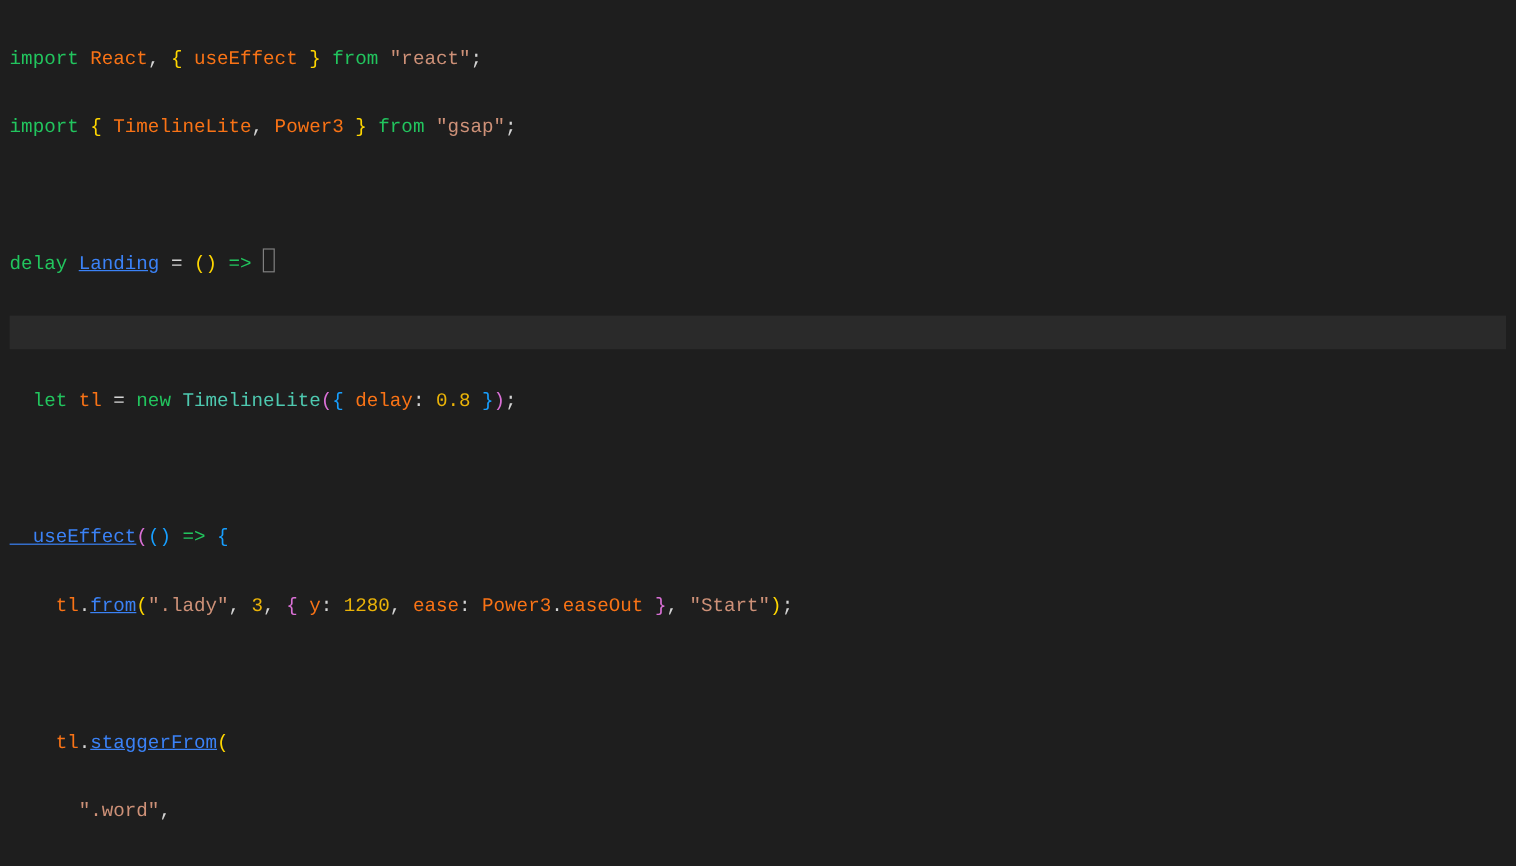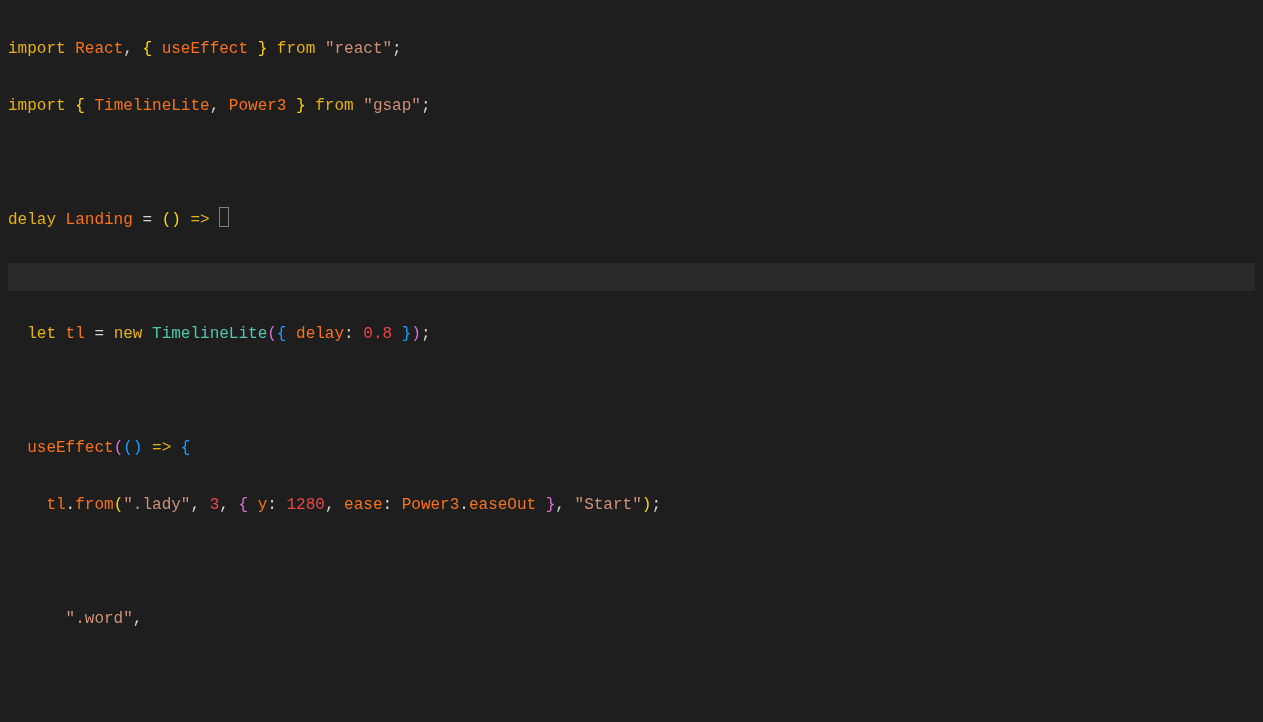--- a/index.html
+++ b/index.html
@@ -26,45 +26,46 @@
   .cursor-box {
     display: inline-block;
     border: 1px solid #7f7f7f;
     width: 0.6em;
     height: 1.2em;
     vertical-align: text-bottom;
     position: relative;
     top: -2px;
   }
   
-  .kw-pink { color: #eab308; }      
-  .fn-yellow { color: #f97316; }    
+  .kw-pink { color: #22c55e; }      
+  .fn-yellow { color: #3b82f6; text-decoration: underline; }    
   .var-blue { color: #f97316; }     
   .type-teal { color: #4ec9b0; }    
   .str-orange { color: #ce9178; }   
-  .num-green { color: #ef4444; }    
+  .num-green { color: #eab308; }    
   .brace-yellow { color: #ffd700; } 
   .brace-pink { color: #da70d6; }   
   .brace-blue { color: #179fff; }   
   .punct { color: #d4d4d4; }        
 </style>
 </head>
 <body>
 
 <div class="editor">
 <span class="line"><span class="kw-pink">import</span><span class="punct"> </span><span class="var-blue">React</span><span class="punct">, </span><span class="brace-yellow">{ </span><span class="var-blue">useEffect</span><span class="brace-yellow"> }</span><span class="kw-pink"> from </span><span class="str-orange">"react"</span><span class="punct">;</span></span>
 <span class="line"><span class="kw-pink">import</span><span class="brace-yellow"> { </span><span class="var-blue">TimelineLite</span><span class="punct">, </span><span class="var-blue">Power3</span><span class="brace-yellow"> } </span><span class="kw-pink">from </span><span class="str-orange">"gsap"</span><span class="punct">;</span></span>
 <span class="line"> </span>
 <span class="line"><span class="kw-pink">delay </span><span class="fn-yellow">Landing</span><span class="punct"> = </span><span class="brace-yellow">()</span><span class="kw-pink"> =&gt; </span><span class="cursor-box"></span></span>
 <span class="highlighted-line"> </span>
 <span class="line"><span class="kw-pink">  let </span><span class="var-blue">tl</span><span class="punct"> = </span><span class="kw-pink">new </span><span class="type-teal">TimelineLite</span><span class="brace-pink">(</span><span class="brace-blue">{ </span><span class="var-blue">delay</span><span class="punct">: </span><span class="num-green">0.8</span><span class="brace-blue"> }</span><span class="brace-pink">)</span><span class="punct">;</span></span>
 <span class="line"> </span>
 <span class="line"><span class="fn-yellow">  useEffect</span><span class="brace-pink">(</span><span class="brace-blue">()</span><span class="kw-pink"> =&gt; </span><span class="brace-blue">{</span></span>
 <span class="line"><span>    </span><span class="var-blue">tl</span><span class="punct">.</span><span class="fn-yellow">from</span><span class="brace-yellow">(</span><span class="str-orange">".lady"</span><span class="punct">, </span><span class="num-green">3</span><span class="punct">, </span><span class="brace-pink">{ </span><span class="var-blue">y</span><span class="punct">: </span><span class="num-green">1280</span><span class="punct">, </span><span class="var-blue">ease</span><span class="punct">: </span><span class="var-blue">Power3</span><span class="punct">.</span><span class="var-blue">easeOut</span><span class="brace-pink"> }</span><span class="punct">, </span><span class="str-orange">"Start"</span><span class="brace-yellow">)</span><span class="punct">;</span></span>
 <span class="line"> </span>
+<span class="line"><span>    </span><span class="var-blue">tl</span><span class="punct">.</span><span class="fn-yellow">staggerFrom</span><span class="brace-yellow">(</span></span>
 <span class="line"><span>      </span><span class="str-orange">".word"</span><span class="punct">,</span></span>
 <span class="line"></span>
 
 
 
 
 
 
 
 

